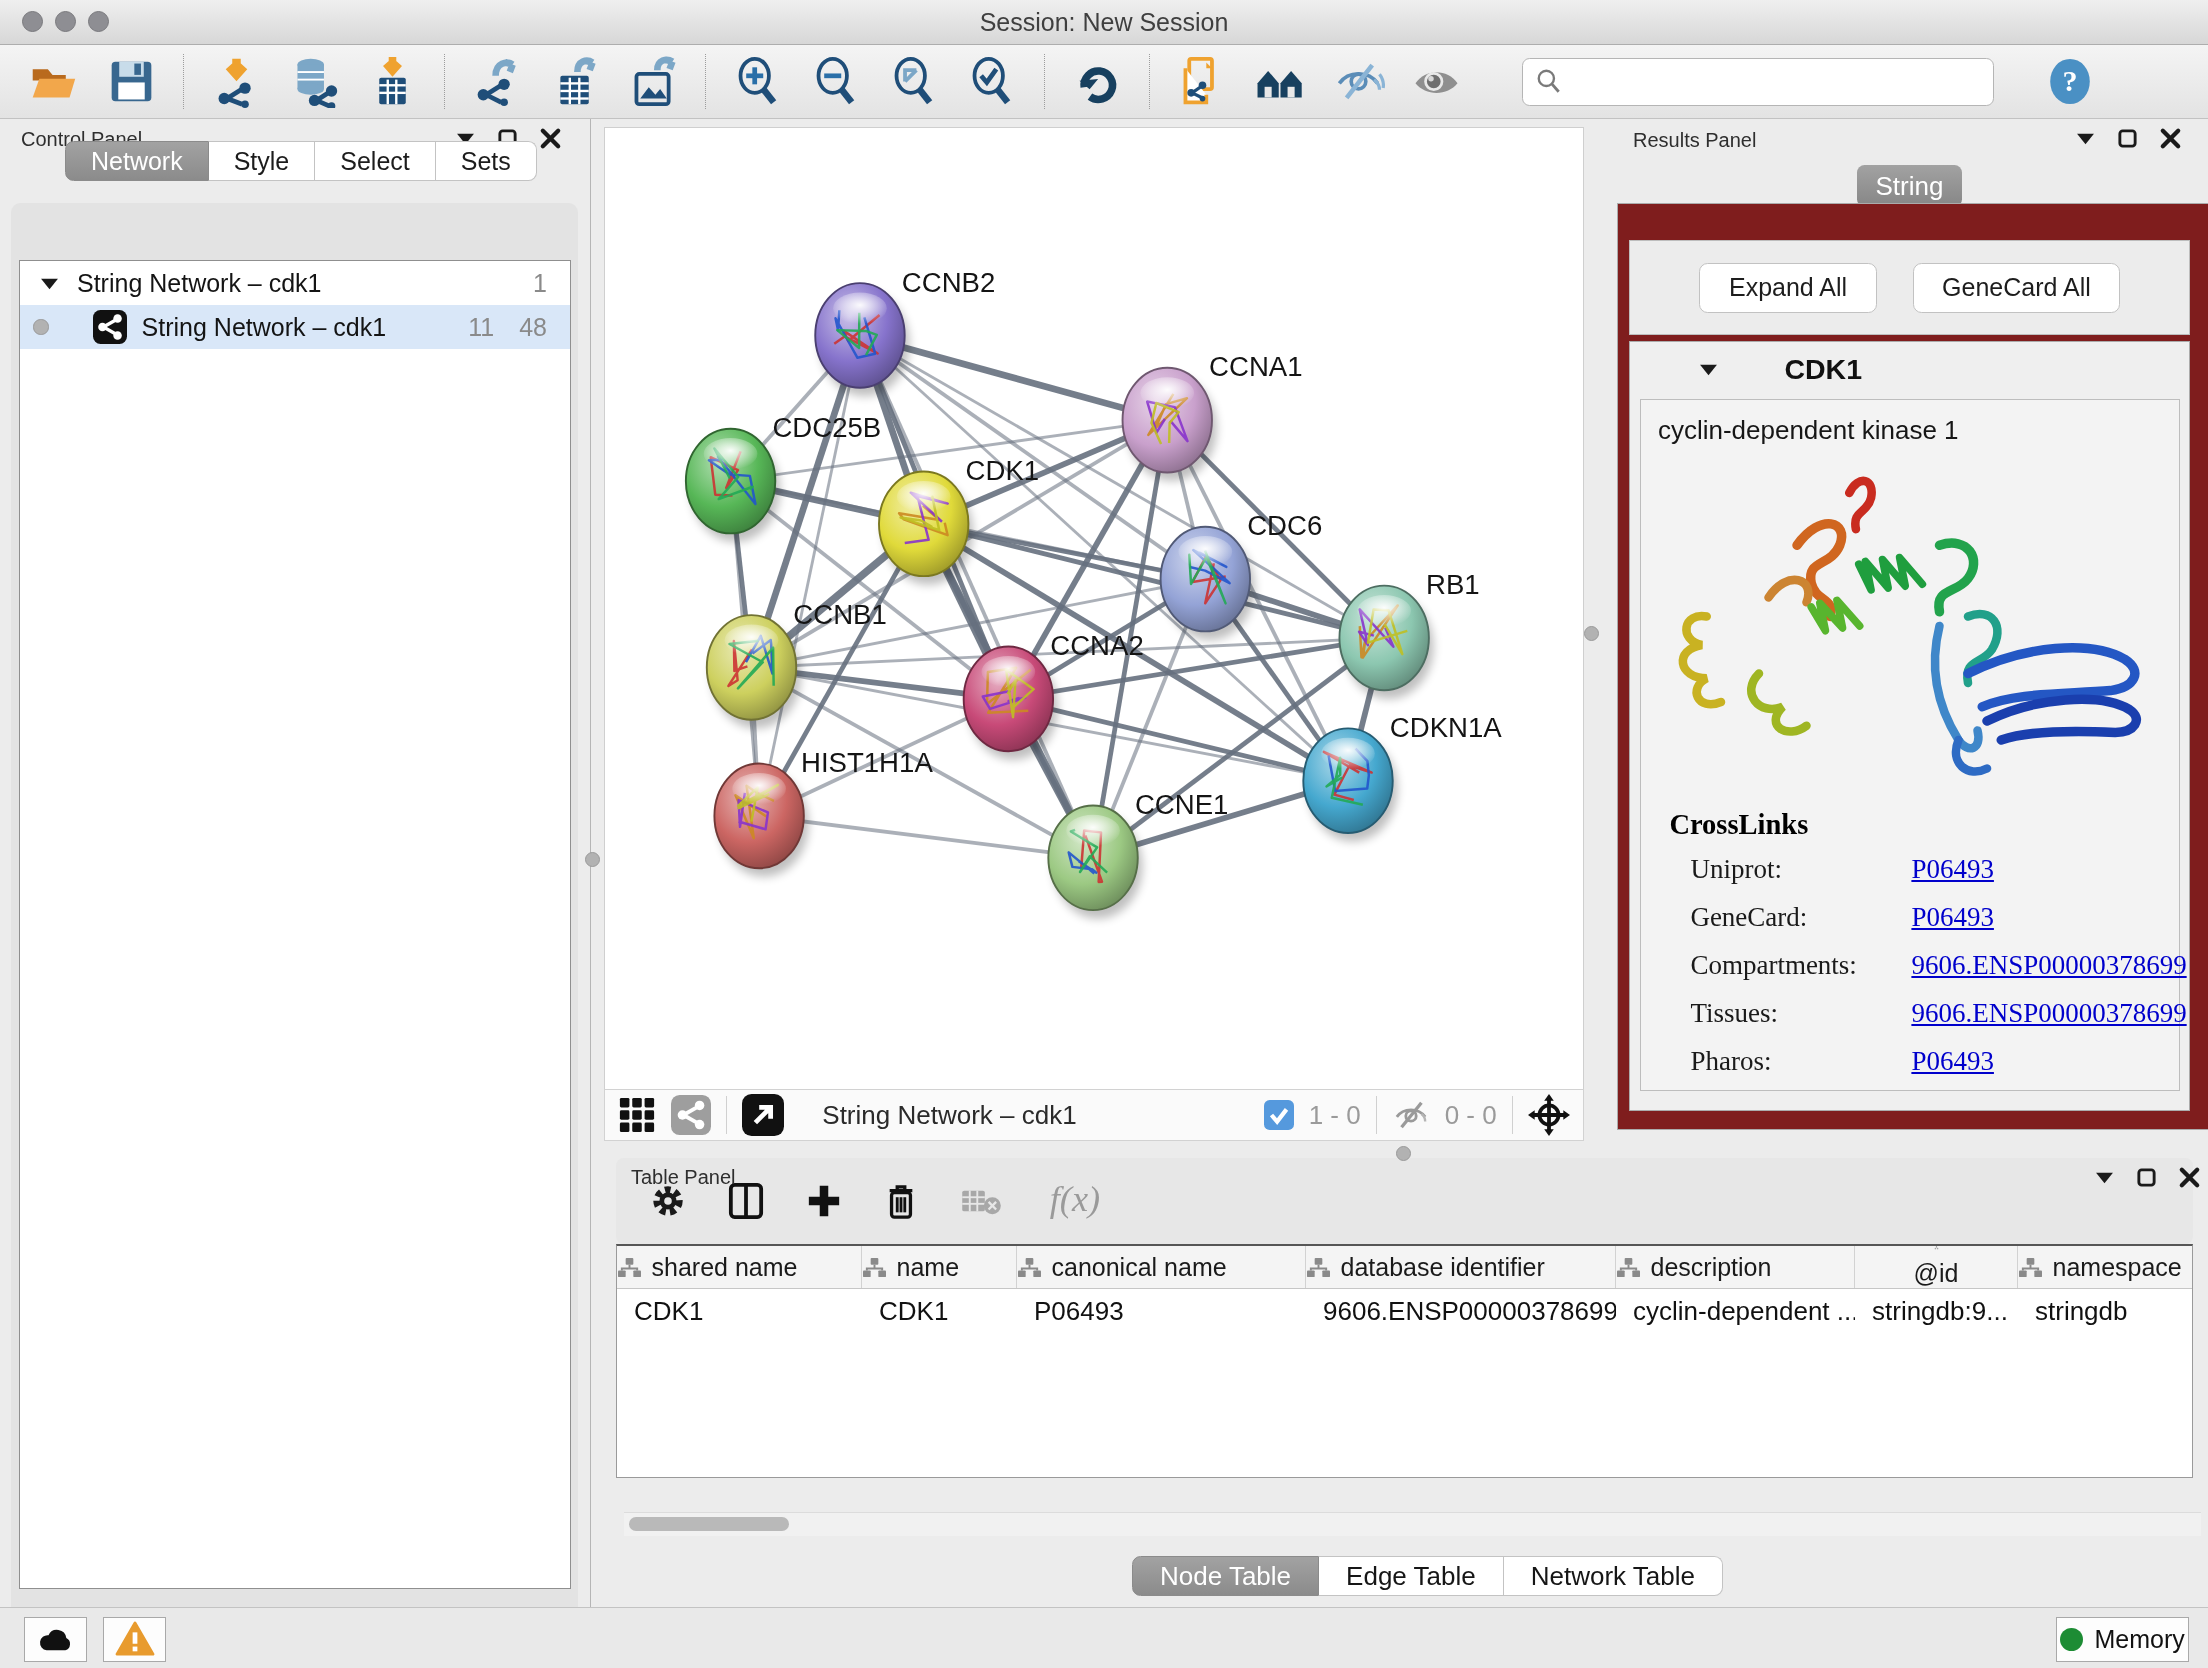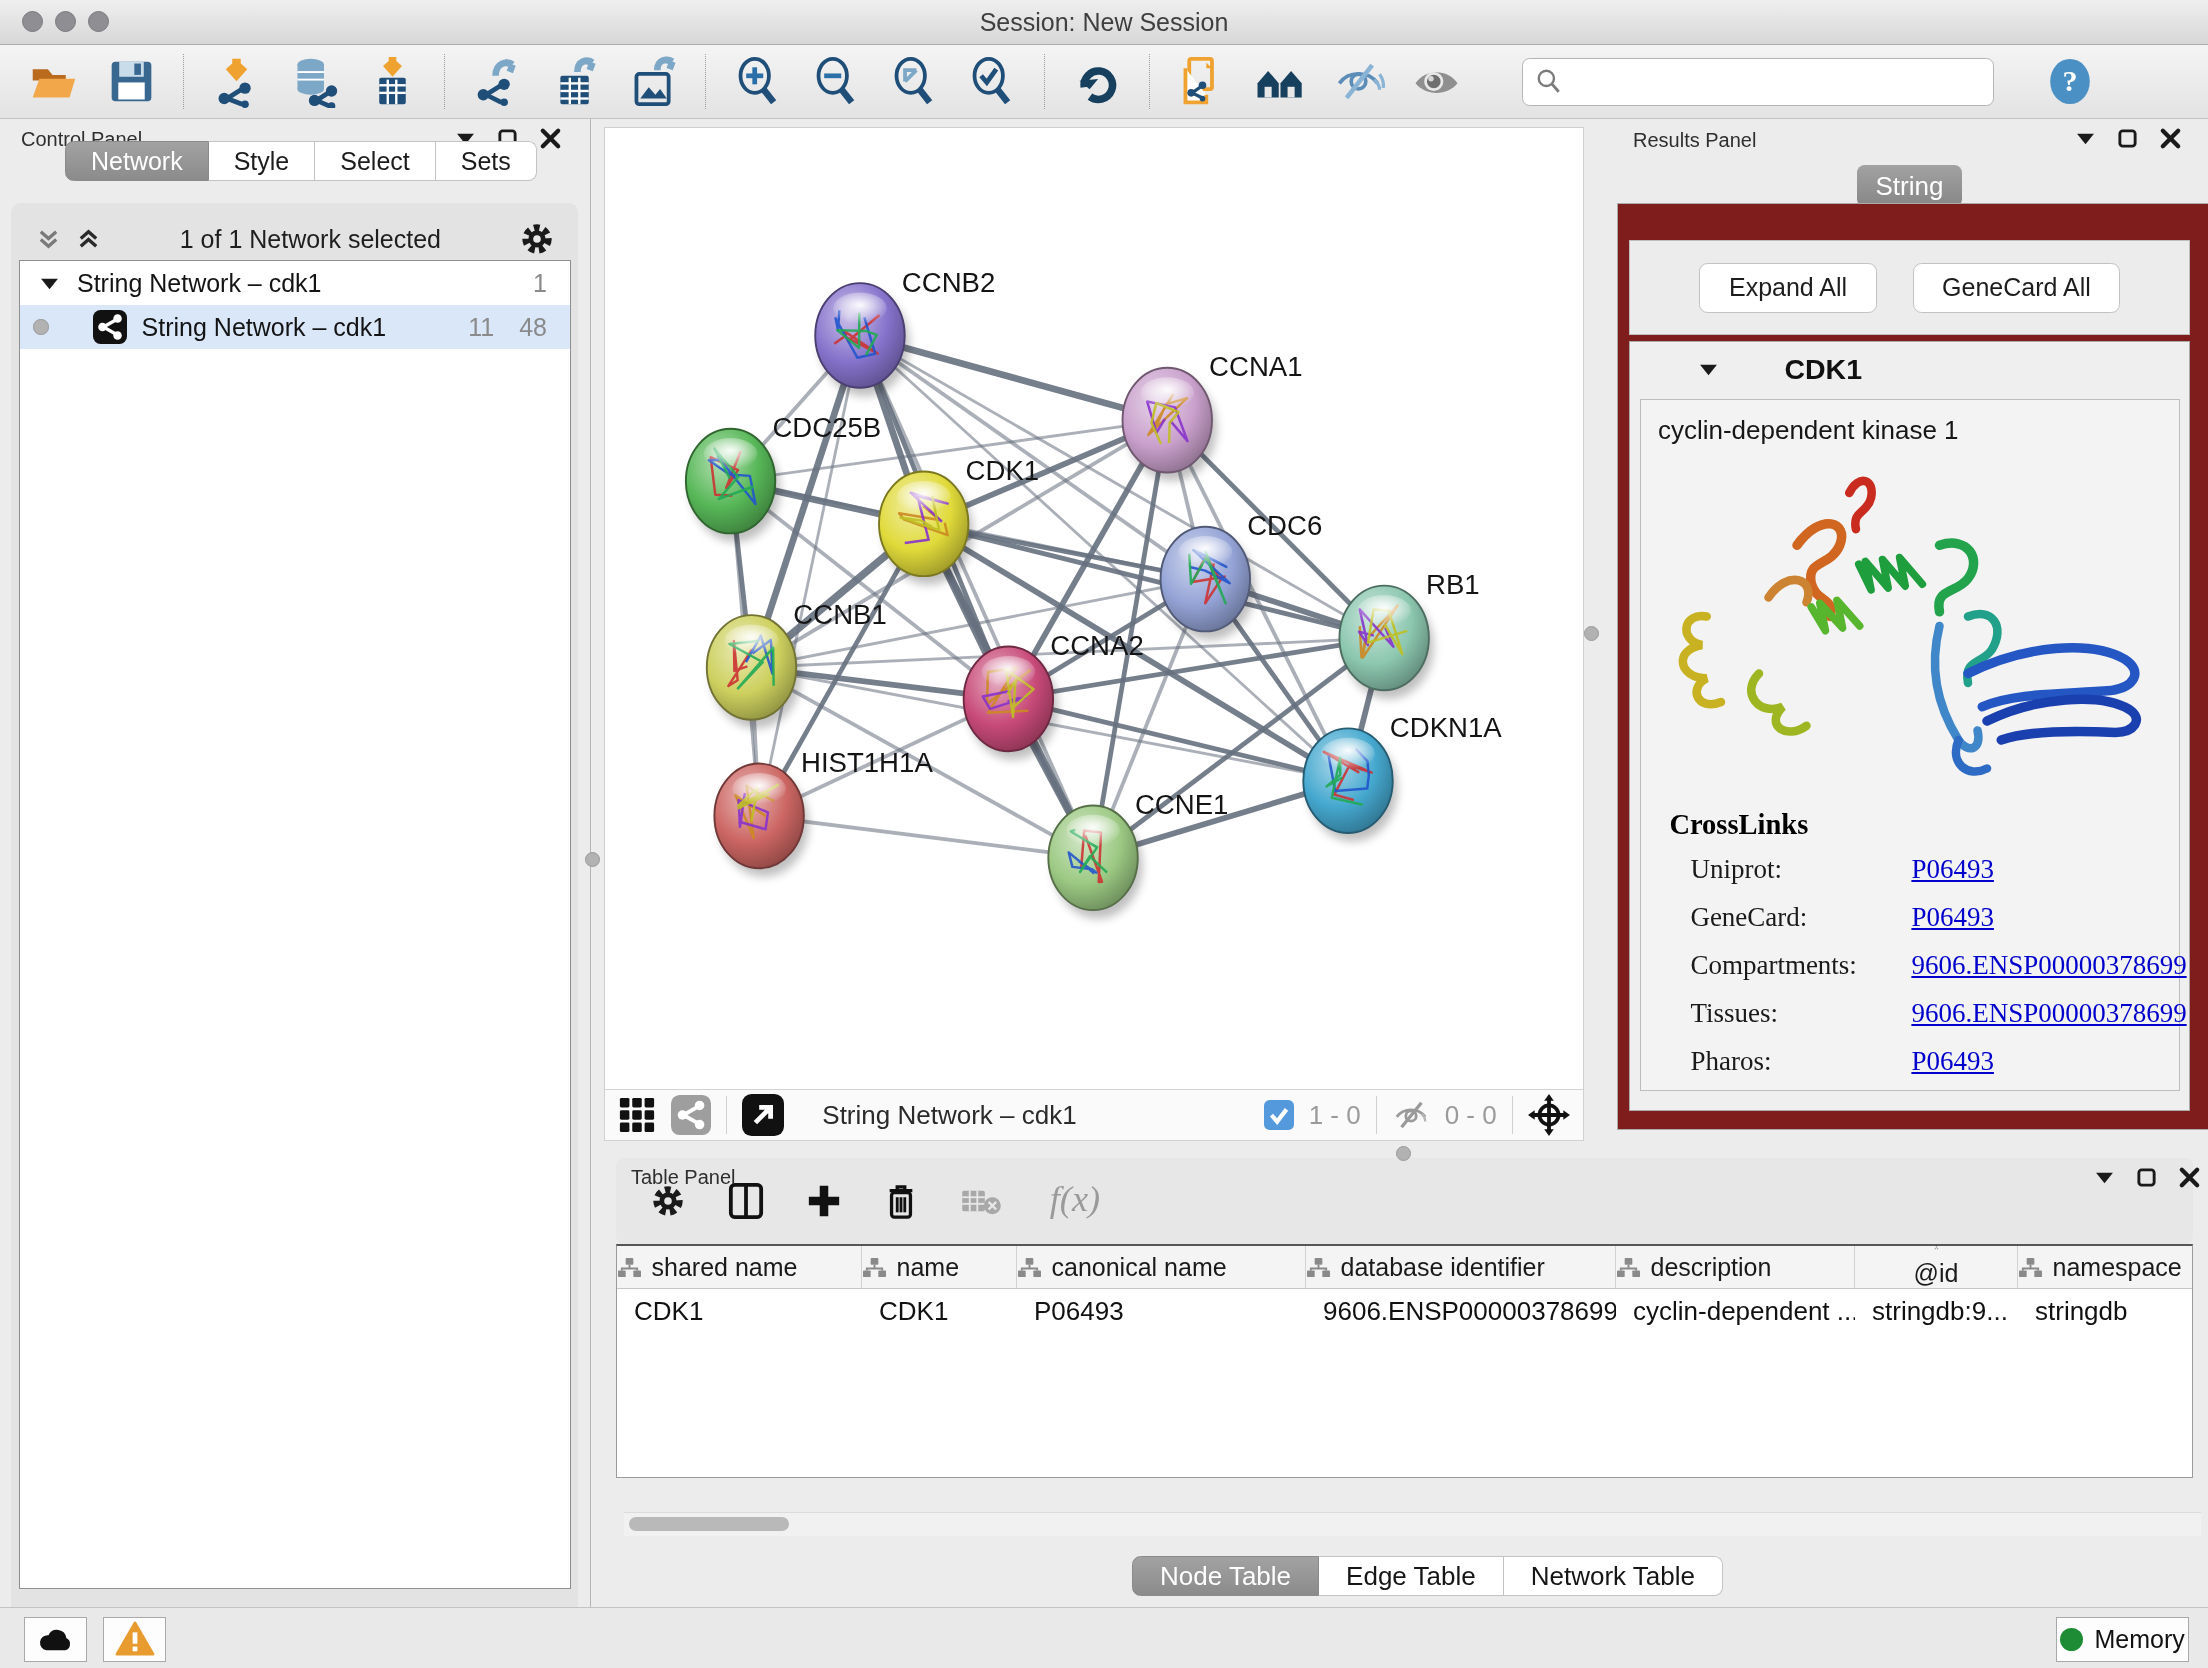--- a/index.html
+++ b/index.html
@@ -317,42 +317,20 @@
         </svg>
       </span>
   </div>
   <div id="ctl-tabs" class="abs">
       <div class="tab sel">Network</div>
       <div class="tab">Style</div>
       <div class="tab">Select</div>
       <div class="tab">Sets</div>
     </div>
   <div id="ctl-inner" class="abs">
-    <div id="ctl-subhead" class="abs">
-      <span style="margin-left:25px">
-          <svg width="25" height="25" viewBox="0 0 26 26" fill="none" stroke="#7a7a7a" stroke-width="3.5">
-            <path d="M5,5 l8,7 8,-7"></path>
-            <path d="M5,13 l8,7 8,-7"></path>
-          </svg>
-        </span>
-      <span style="margin-left:15px">
-          <svg width="25" height="25" viewBox="0 0 26 26" fill="none" stroke="#2a2a2a" stroke-width="3.5">
-            <path d="M5,12 l8,-7 8,7"></path>
-            <path d="M5,20 l8,-7 8,7"></path>
-          </svg>
-        </span>
-      <span id="ctl-summary">1 of 1 Network selected</span>
-      <span style="margin-right:23px">
-          <svg width="36" height="36" viewBox="0 0 38 38">
-            <circle cx="19" cy="19" r="11" fill="none" stroke="#1a1a1a" stroke-width="9" stroke-dasharray="5.5 4.2"></circle>
-            <circle cx="19" cy="19" r="9" fill="#1a1a1a"></circle>
-            <circle cx="19" cy="19" r="4" fill="#e7e7e7"></circle>
-          </svg>
-        </span>
-    </div>
     <div id="tree" class="abs">
       <div class="trow">
         <span style="margin-left:19px">
             <svg width="21" height="15" viewBox="0 0 22 16">
               <path d="M2,3 h18 l-9,11z" fill="#1a1a1a"></path>
             </svg>
           </span>
         <span style="margin-left:17px;flex:1">String Network – cdk1</span>
         <span class="cnt" style="margin-right:23px">1</span>
       </div>

